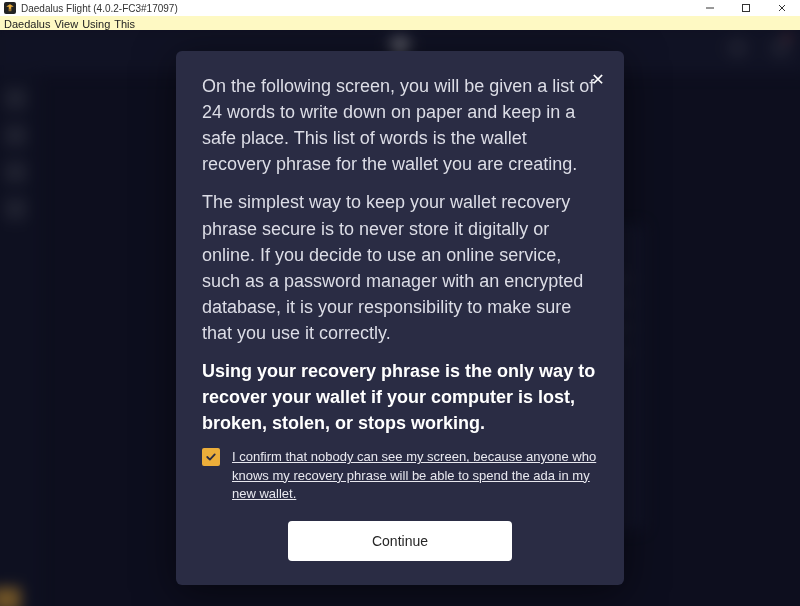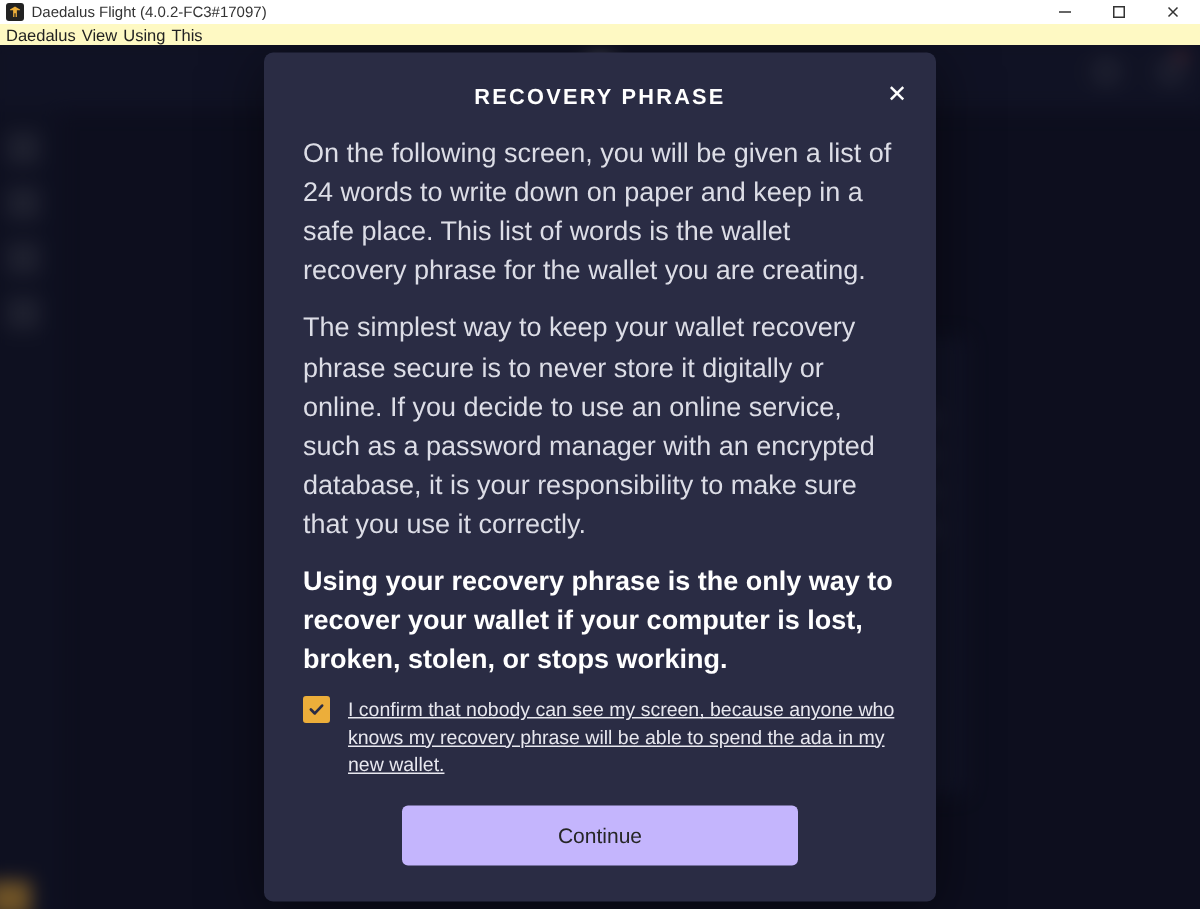--- a/index.html
+++ b/index.html
@@ -95,22 +95,22 @@
     display:flex; align-items:flex-start; gap:12px; margin: 6px 0 18px;
   }
   .checkbox {
     width:18px; height:18px; flex:0 0 18px; border-radius:2px;
     background:#ecae3a; border:2px solid #ecae3a; display:flex; align-items:center; justify-content:center;
     cursor:pointer;
   }
   .checkbox svg { width:12px; height:12px; display:block; }
   .confirm-text { font-size:13px; line-height:1.4; color:#e8e8ef;text-decoration:underline; }
   .continue-btn {
-    display:block; margin: 0 auto; width:264px; height:40px; border:none; border-radius:4px;
-    background:#c4b5fd; color:#262626; font-size:14px; font-weight:500; cursor:pointer;
+    display:block; margin: 0 auto; width:224px; height:40px; border:none; border-radius:4px;
+    background:#ffffff; color:#262626; font-size:14px; font-weight:500; cursor:pointer;
   }
 </style>
 </head>
 <body>
 
 <div class="titlebar">
   <span class="app-icon">
     <svg viewBox="0 0 24 24">
         <path fill="#ecae3a" d="M12 3 L20 8 L20 9 L15 9 L15 20 L13 20 L13 14 L11 14 L11 20 L9 20 L9 9 L4 9 L4 8 Z"></path>
       </svg>
@@ -174,21 +174,20 @@
         <div class="line"></div>
         <div class="line"></div>
     </div>
   </div>
 
   <div class="modal-wrap">
     <div class="modal">
       <div class="close">
         <span>✕</span>
       </div>
-      <h2>RECOVERY PHRASE</h2>
       <p>On the following screen, you will be given a list of 24 words to write down on paper and keep in a safe place. This list of words is the wallet recovery phrase for the wallet you are creating.</p>
       <p>The simplest way to keep your wallet recovery phrase secure is to never store it digitally or online. If you decide to use an online service, such as a password manager with an encrypted database, it is your responsibility to make sure that you use it correctly.</p>
       <p class="emph">Using your recovery phrase is the only way to recover your wallet if your computer is lost, broken, stolen, or stops working.</p>
       <div class="confirm-row">
         <div class="checkbox">
           <svg viewBox="0 0 16 16">
             <path d="M3 8 L6.5 11.5 L13 4.5" fill="none" stroke="#2a2c44" stroke-width="2.4" stroke-linecap="round" stroke-linejoin="round"></path>
           </svg>
         </div>
         <div class="confirm-text">I confirm that nobody can see my screen, because anyone who knows my recovery phrase will be able to spend the ada in my new wallet.</div>

